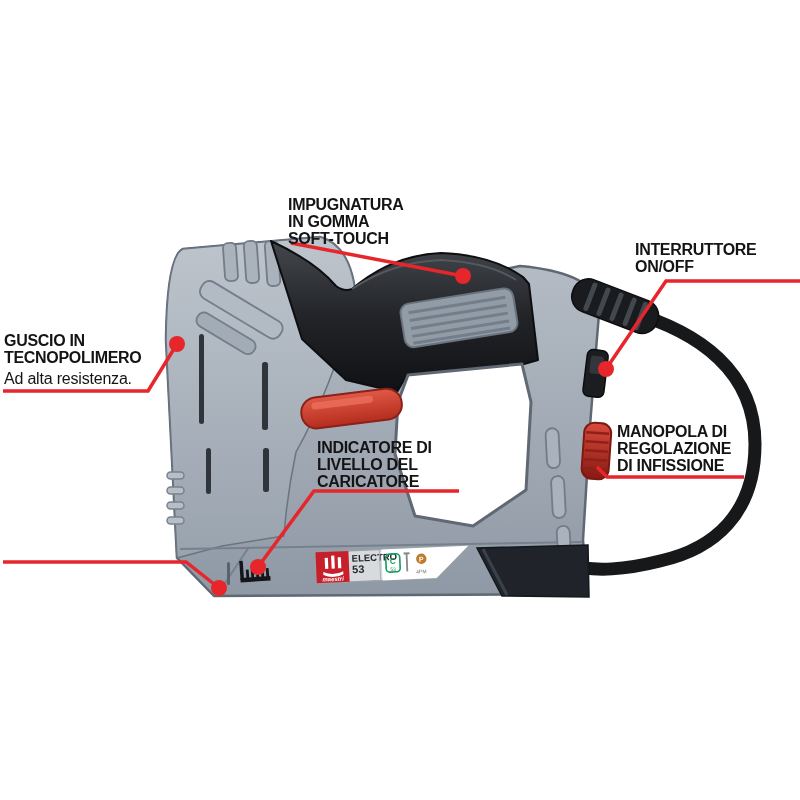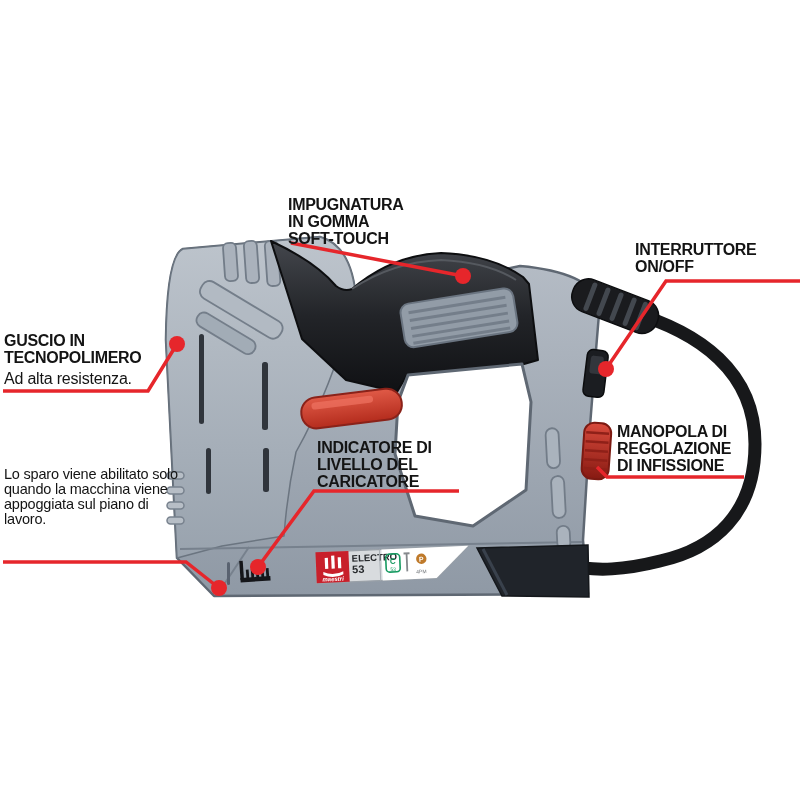--- a/index.html
+++ b/index.html
@@ -217,21 +217,20 @@
 ON/OFF</div>
 </div>
 
 <div class="callout" id="c-guscio">
   <div class="title">GUSCIO IN
 TECNOPOLIMERO</div>
   <div class="sub">Ad alta resistenza.</div>
 </div>
 
 <div class="callout" id="c-sicura">
-  <div class="body">Lo sparo viene abilitato solo quando la macchina viene appoggiata sul piano di lavoro.</div>
 </div>
 
 <div class="callout" id="c-indicatore">
   <div class="title">INDICATORE DI
 LIVELLO DEL
 CARICATORE</div>
 </div>
 
 <div class="callout" id="c-manopola">
   <div class="title">MANOPOLA DI

